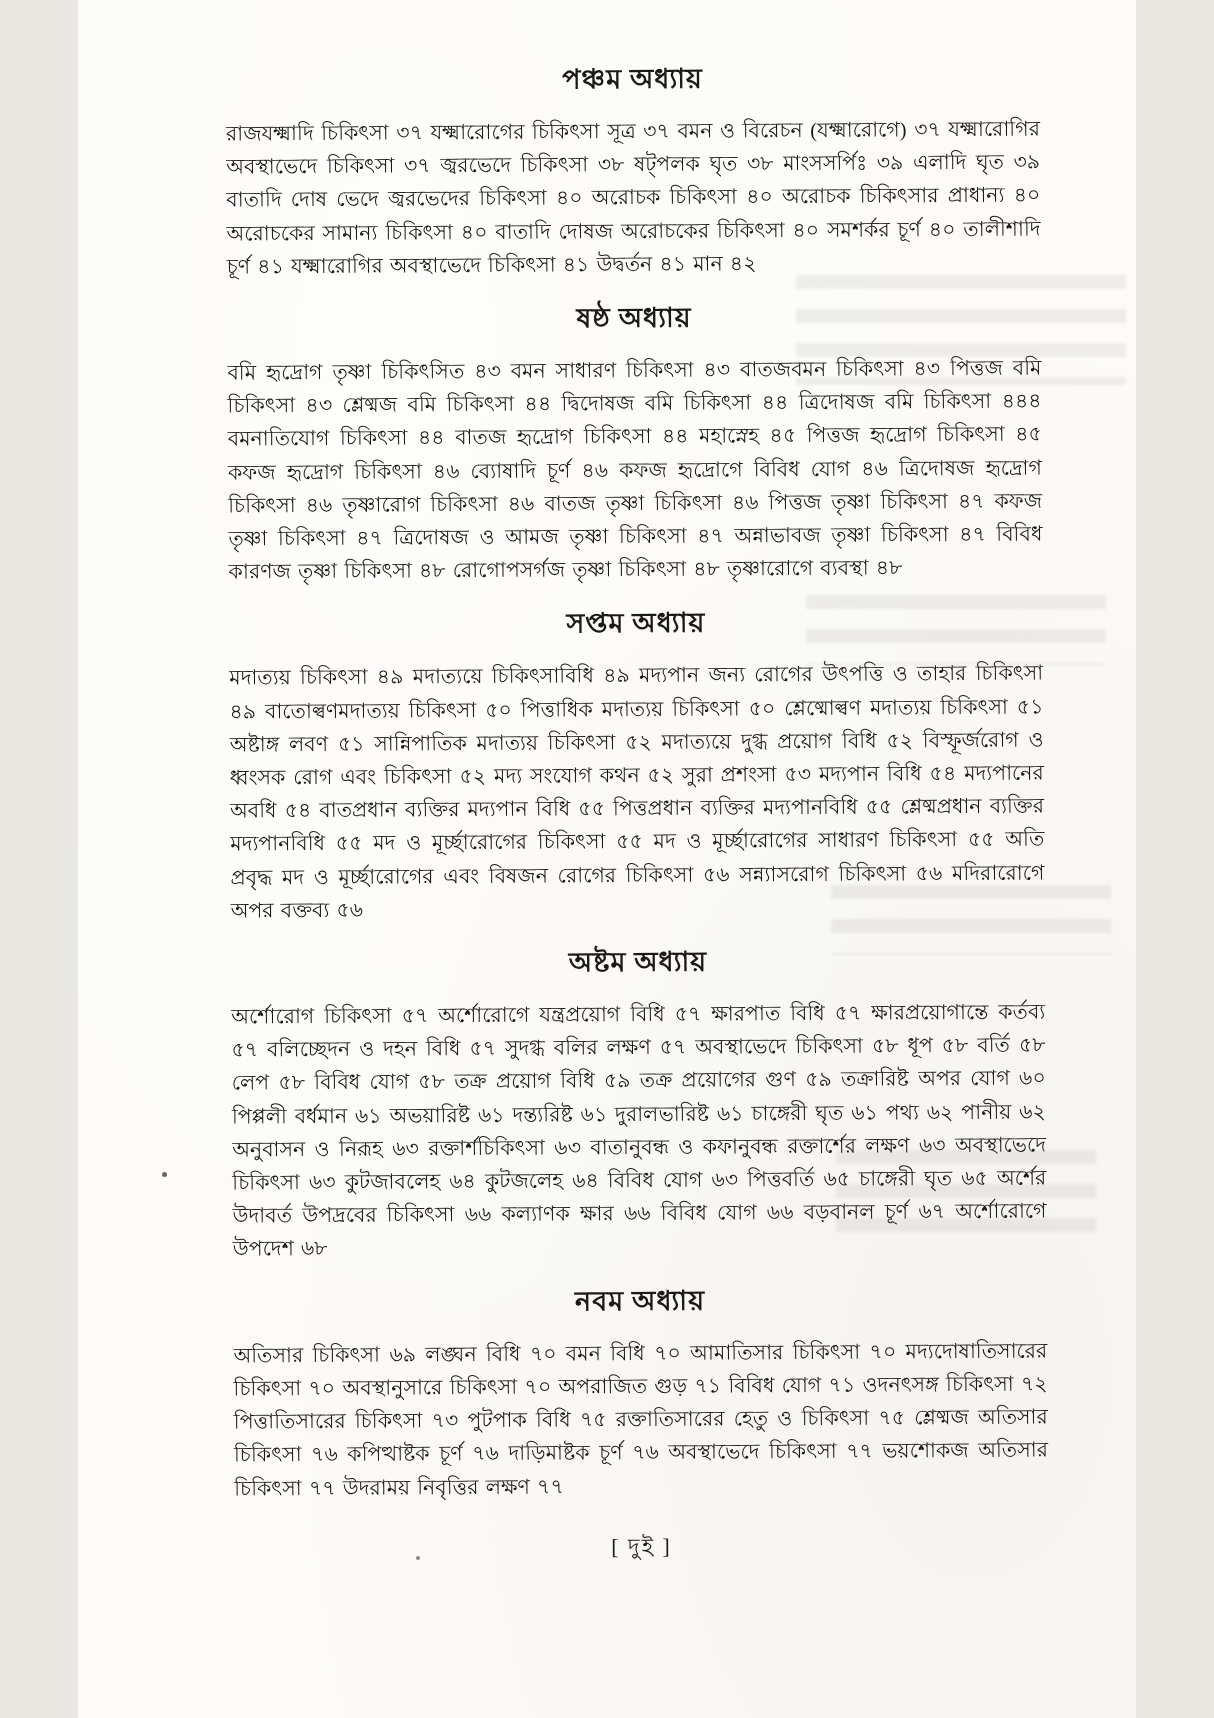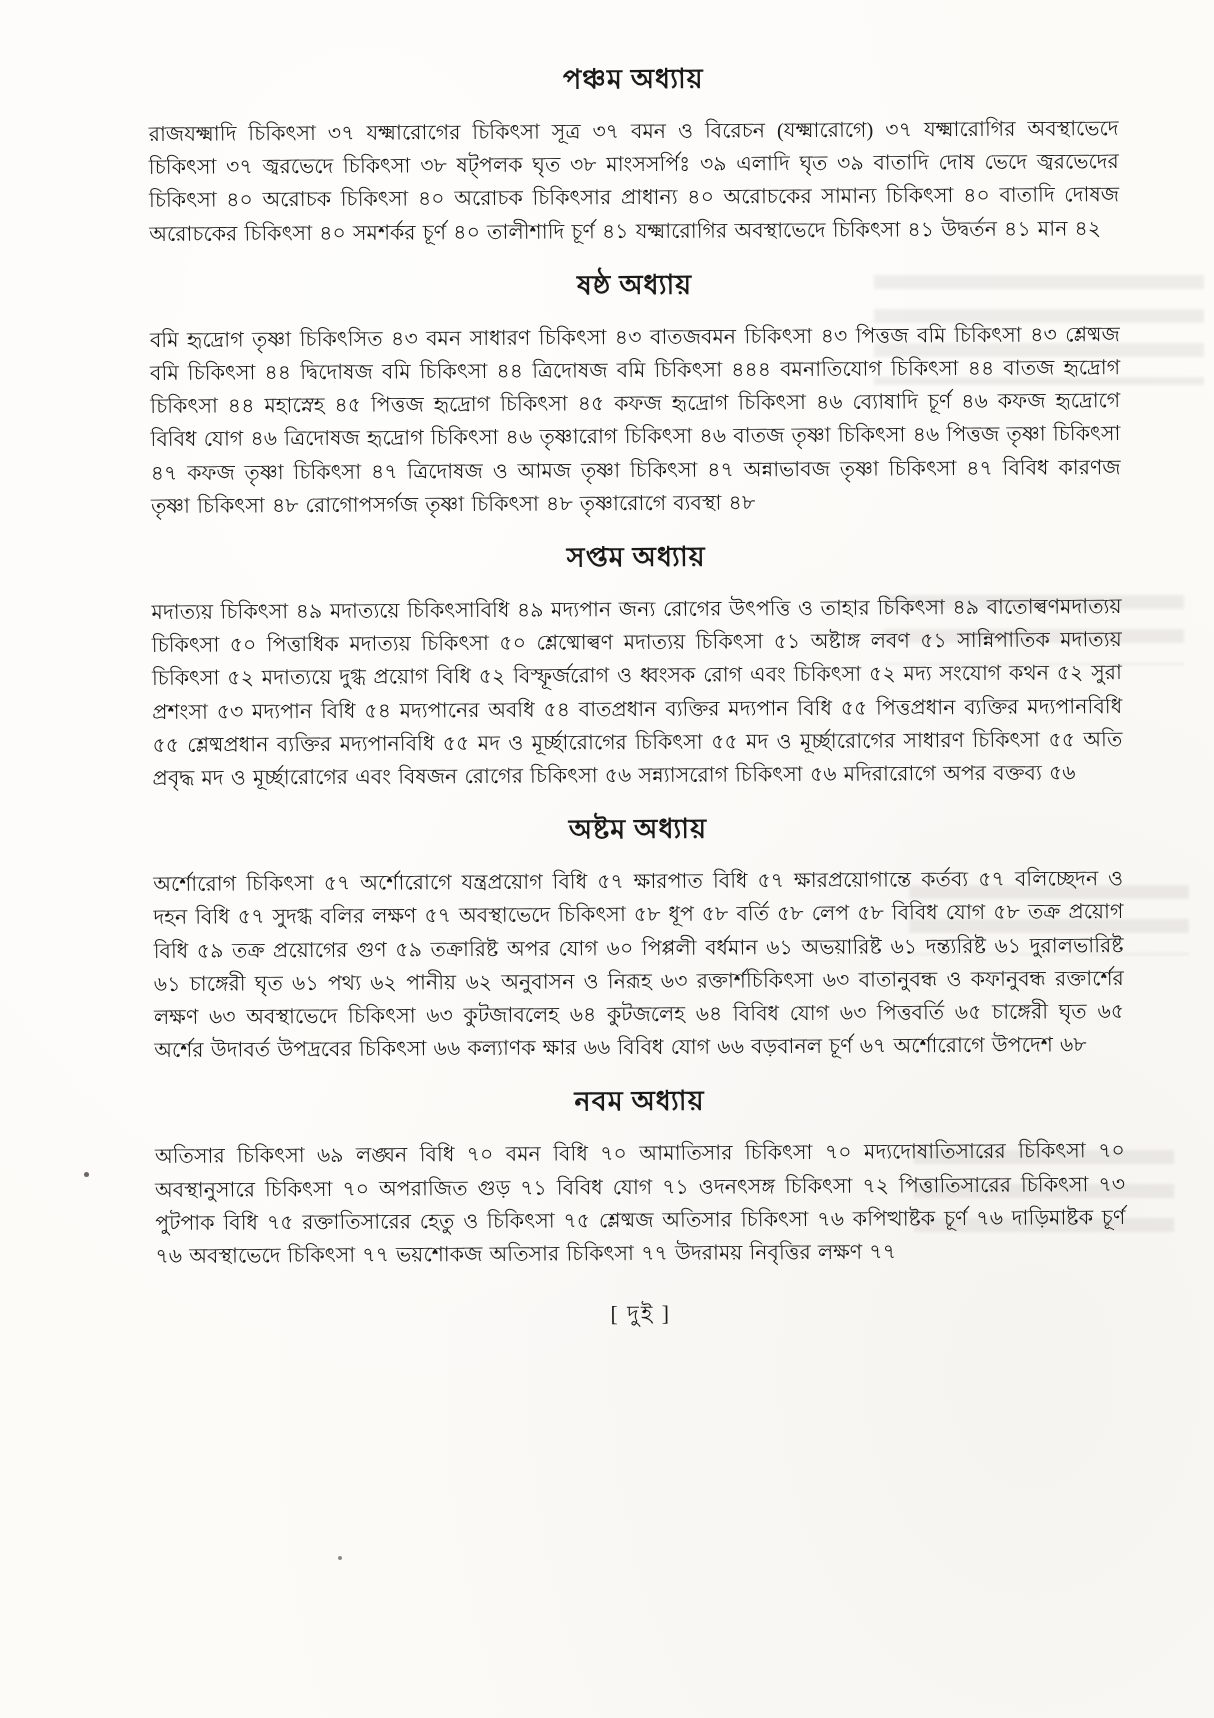--- a/index.html
+++ b/index.html
@@ -2,21 +2,21 @@
 <html><head>
 <meta charset="utf-8">
 <style>
   html, body {
     margin: 0;
     padding: 0;
     background: #e9e7e2;
   }
   .scan-page {
     position: relative;
-    width: 1214px;
+    width: 1058px;
     height: 1718px;
     margin: 0 auto;
     background: #fcfbf8;
     background-image:
       radial-gradient(ellipse at 30% 20%, rgba(255,255,255,0.5), rgba(0,0,0,0) 60%),
       radial-gradient(ellipse at 85% 80%, rgba(120,110,95,0.05), rgba(0,0,0,0) 55%);
     overflow: hidden;
     font-family: "Liberation Serif", "DejaVu Serif", serif;
     color: #1c1a18;
   }

